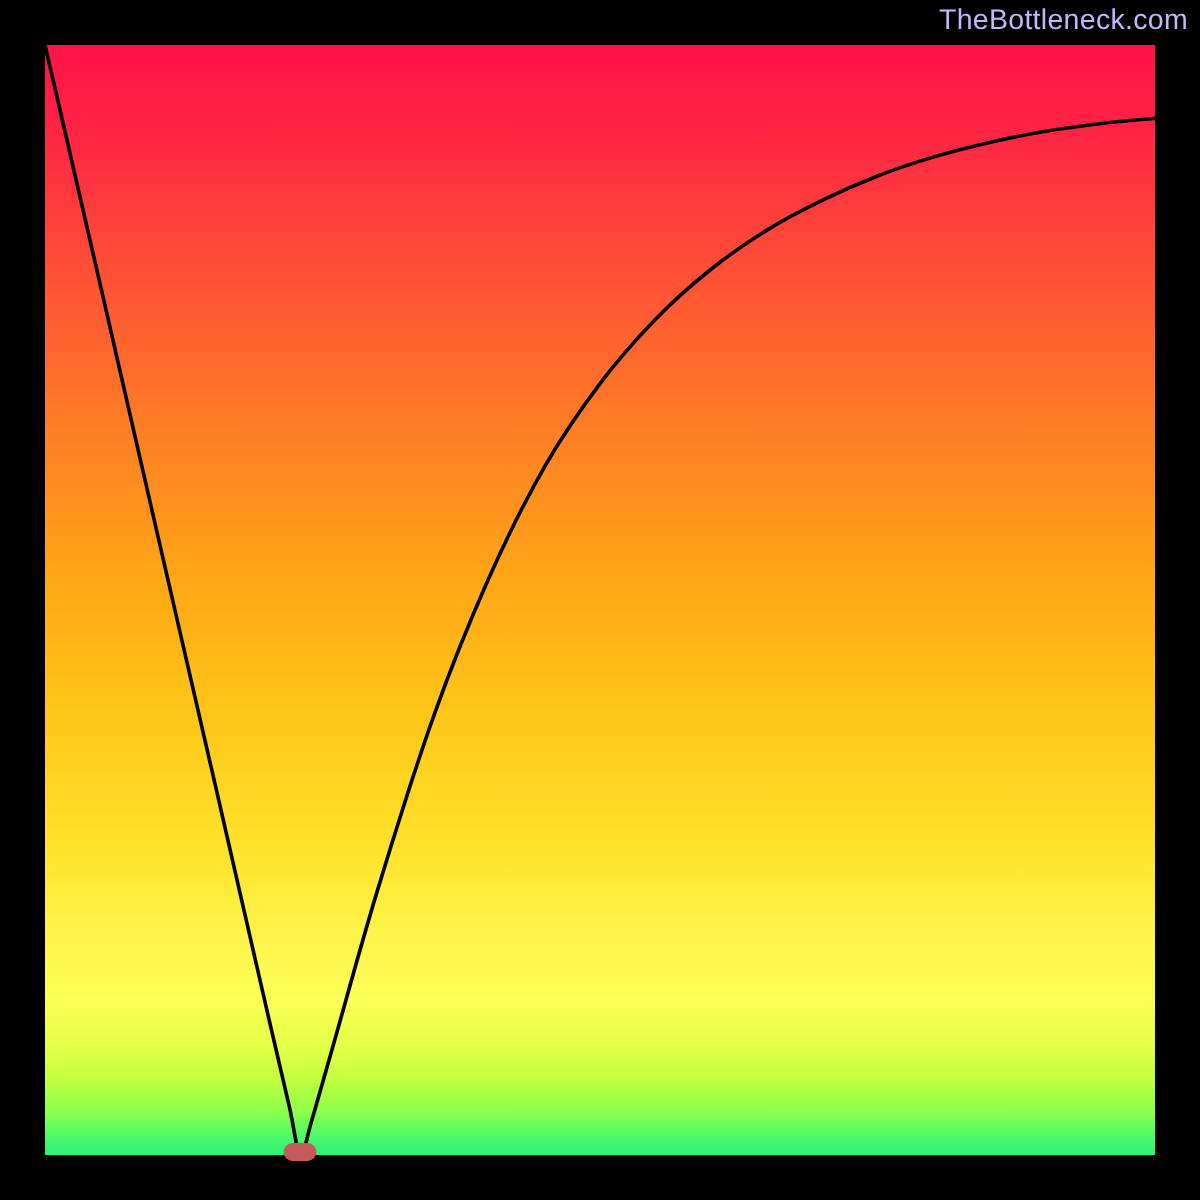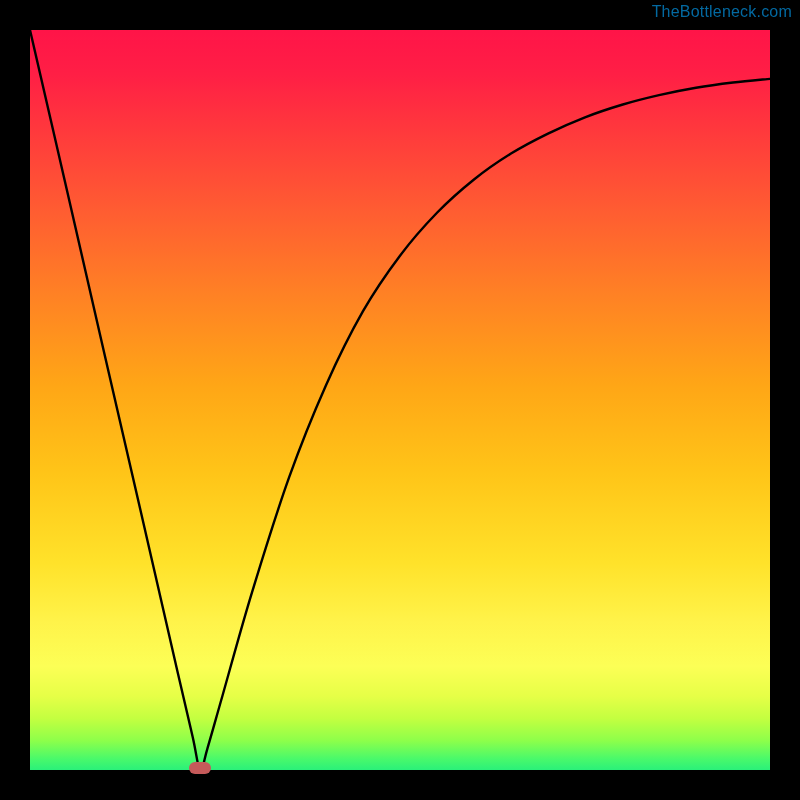--- a/index.html
+++ b/index.html
@@ -53,22 +53,22 @@
     width: 22px;
     height: 12px;
     border-radius: 6px;
     background: #c55a5a;
     transform: translate(-50%, -50%);
   }
   .watermark {
     position: absolute;
     top: 3px;
     right: 8px;
-    color: #0369a1;
-    font-size: 16px;
+    color: #c4b5fd;
+    font-size: 19px;
     font-weight: 400;
     letter-spacing: 0.2px;
     user-select: none;
   }
 </style>
 </head>
 <body>
 
 <div class="canvas">
   <div class="watermark">TheBottleneck.com</div>

